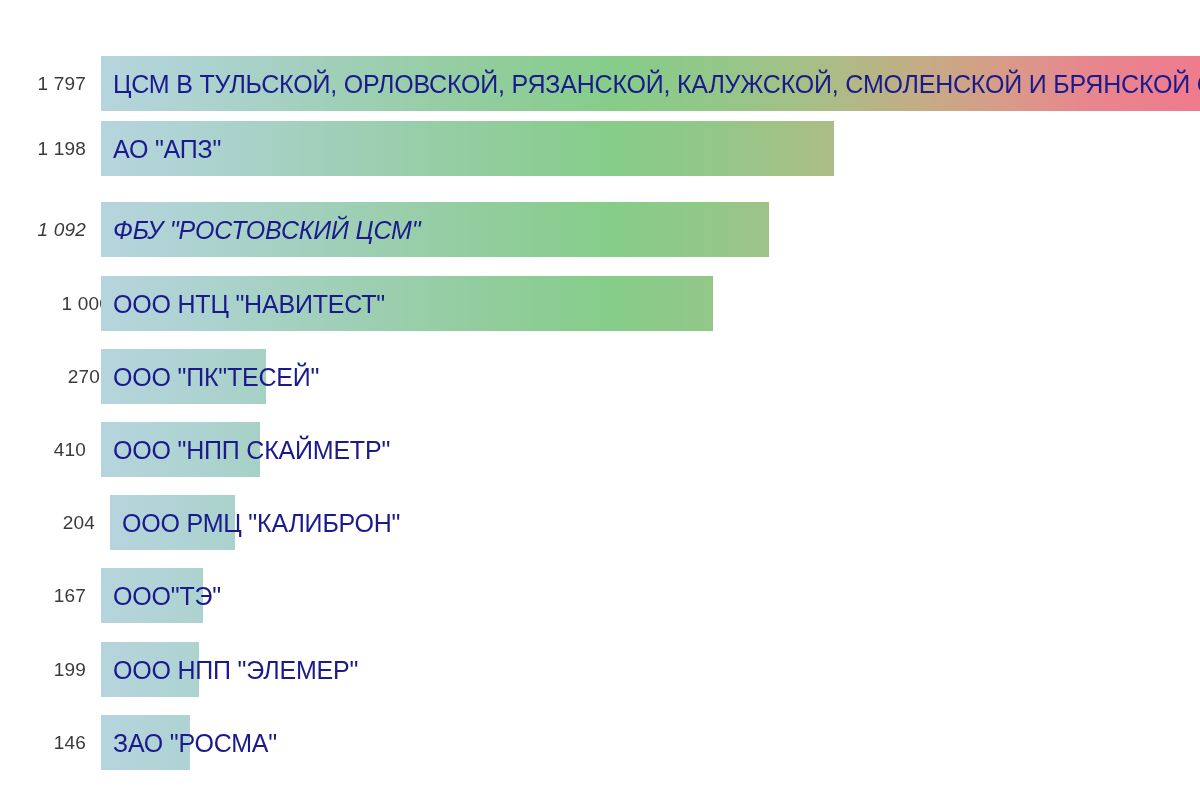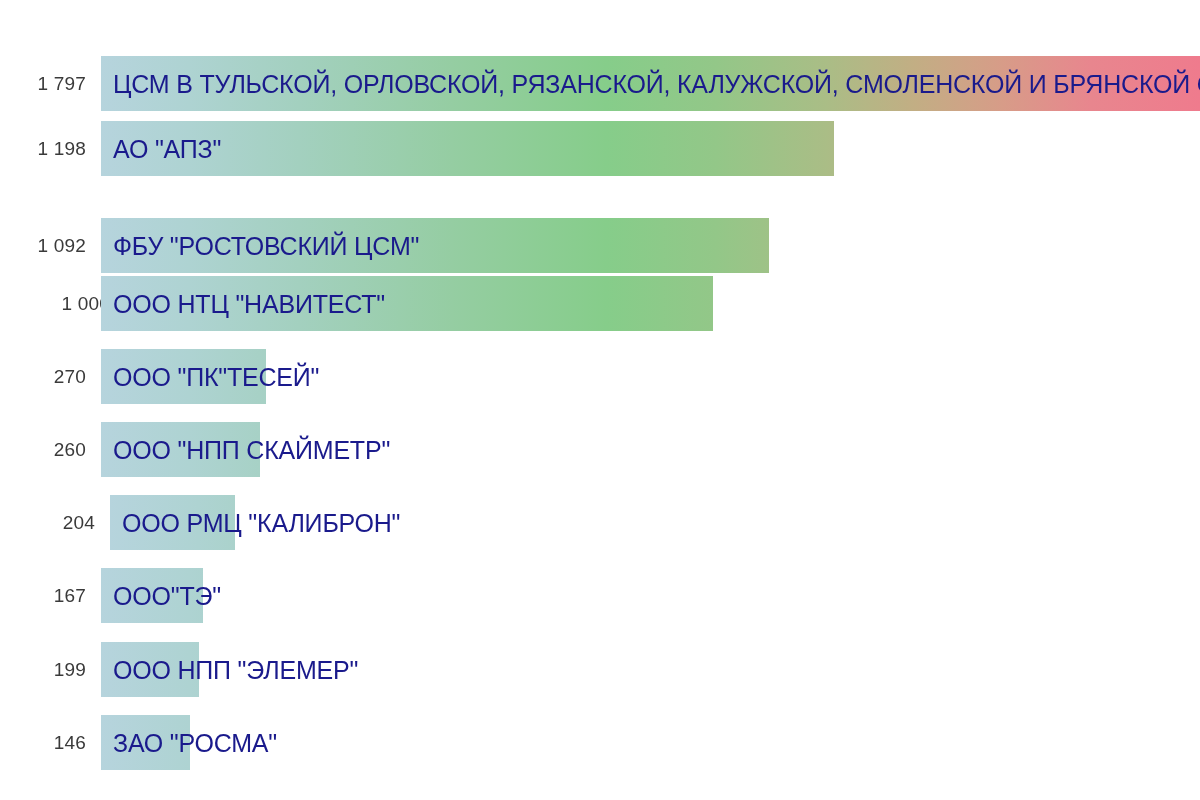--- a/index.html
+++ b/index.html
@@ -109,49 +109,49 @@
     </div>
     <div class="bar-row" style="top: 121px; height: 55px;">
       <div class="value-label" style="top: 50%; transform: translateY(-50%);">1 198</div>
       <div class="bar-area" style="width: 1099px;">
         <div class="bar-fill" style="width: 733px;">
           <div class="bar-gradient"></div>
         </div>
         <div class="bar-caption">АО "АПЗ"</div>
       </div>
     </div>
-    <div class="bar-row" style="top: 218px; height: 55px;">
+    <div class="bar-row" style="top: 202px; height: 55px; font-style: italic;">
       <div class="value-label" style="top: 50%; transform: translateY(-50%);">1 092</div>
       <div class="bar-area" style="width: 1099px;">
         <div class="bar-fill" style="width: 668px;">
           <div class="bar-gradient"></div>
         </div>
         <div class="bar-caption">ФБУ "РОСТОВСКИЙ ЦСМ"</div>
       </div>
     </div>
     <div class="bar-row" style="top: 276px; height: 55px;">
       <div class="value-label" style="top: 50%; transform: translateY(-50%); padding-left: 24px;">1 000</div>
       <div class="bar-area" style="width: 1099px;">
         <div class="bar-fill" style="width: 612px;">
           <div class="bar-gradient"></div>
         </div>
         <div class="bar-caption">ООО НТЦ "НАВИТЕСТ"</div>
       </div>
     </div>
     <div class="bar-row" style="top: 349px; height: 55px;">
-      <div class="value-label" style="top: 50%; transform: translateY(-50%);">270</div>
+      <div class="value-label" style="top: 50%; transform: translateY(-50%); padding-left: 14px;">270</div>
       <div class="bar-area" style="width: 1099px;">
         <div class="bar-fill" style="width: 165px;">
           <div class="bar-gradient"></div>
         </div>
         <div class="bar-caption">ООО "ПК"ТЕСЕЙ"</div>
       </div>
     </div>
     <div class="bar-row" style="top: 422px; height: 55px;">
-      <div class="value-label" style="top: 50%; transform: translateY(-50%);">260</div>
+      <div class="value-label" style="top: 50%; transform: translateY(-50%);">410</div>
       <div class="bar-area" style="width: 1099px;">
         <div class="bar-fill" style="width: 159px;">
           <div class="bar-gradient"></div>
         </div>
         <div class="bar-caption">ООО "НПП СКАЙМЕТР"</div>
       </div>
     </div>
     <div class="bar-row" style="top: 495px; height: 55px; margin-left: 9px;">
       <div class="value-label" style="top: 50%; transform: translateY(-50%);">204</div>
       <div class="bar-area" style="width: 1099px;">

